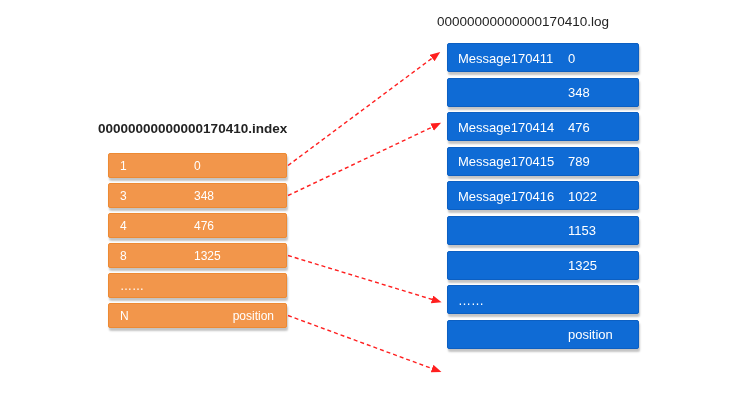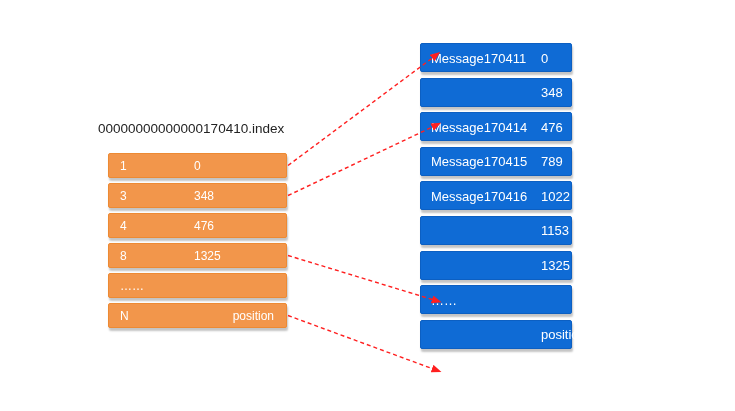--- a/index.html
+++ b/index.html
@@ -14,26 +14,26 @@
     height: 411px;
     background: #ffffff;
     overflow: hidden;
   }
   .file-title {
     position: absolute;
     font-size: 13.5px;
     color: #232323;
     white-space: nowrap;
   }
-  .index-title { left: 98px; top: 121px; }
+  .index-title { left: 98px; top: 121px; font-weight: bold; }
   .log-title   { left: 437px; top: 14px; }
 
   .col { position: absolute; }
   .index-col { left: 108px; top: 153px; width: 179px; }
-  .log-col   { left: 420px; top: 43px;  width: 152px; }
+  .log-col   { left: 447px; top: 43px;  width: 192px; }
 
   .row {
     position: relative;
     box-sizing: border-box;
     border-radius: 2px;
     color: #ffffff;
     box-shadow: 1px 3px 2px rgba(125,125,125,0.45);
     white-space: nowrap;
   }
   .index-col .row {
@@ -70,20 +70,21 @@
     pointer-events: none;
   }
 </style>
 </head>
 <body>
 
 <div class="stage">
 
   <div class="file-title index-title">00000000000000170410.index</div>
 
+  <div class="file-title log-title">00000000000000170410.log</div>
 
   <div class="col index-col" id="index-col">
   <div class="row">
     <span class="key">1</span>
     <span class="val">0</span>
   </div>
 
   <div class="row">
     <span class="key">3</span>
     <span class="val">348</span>

